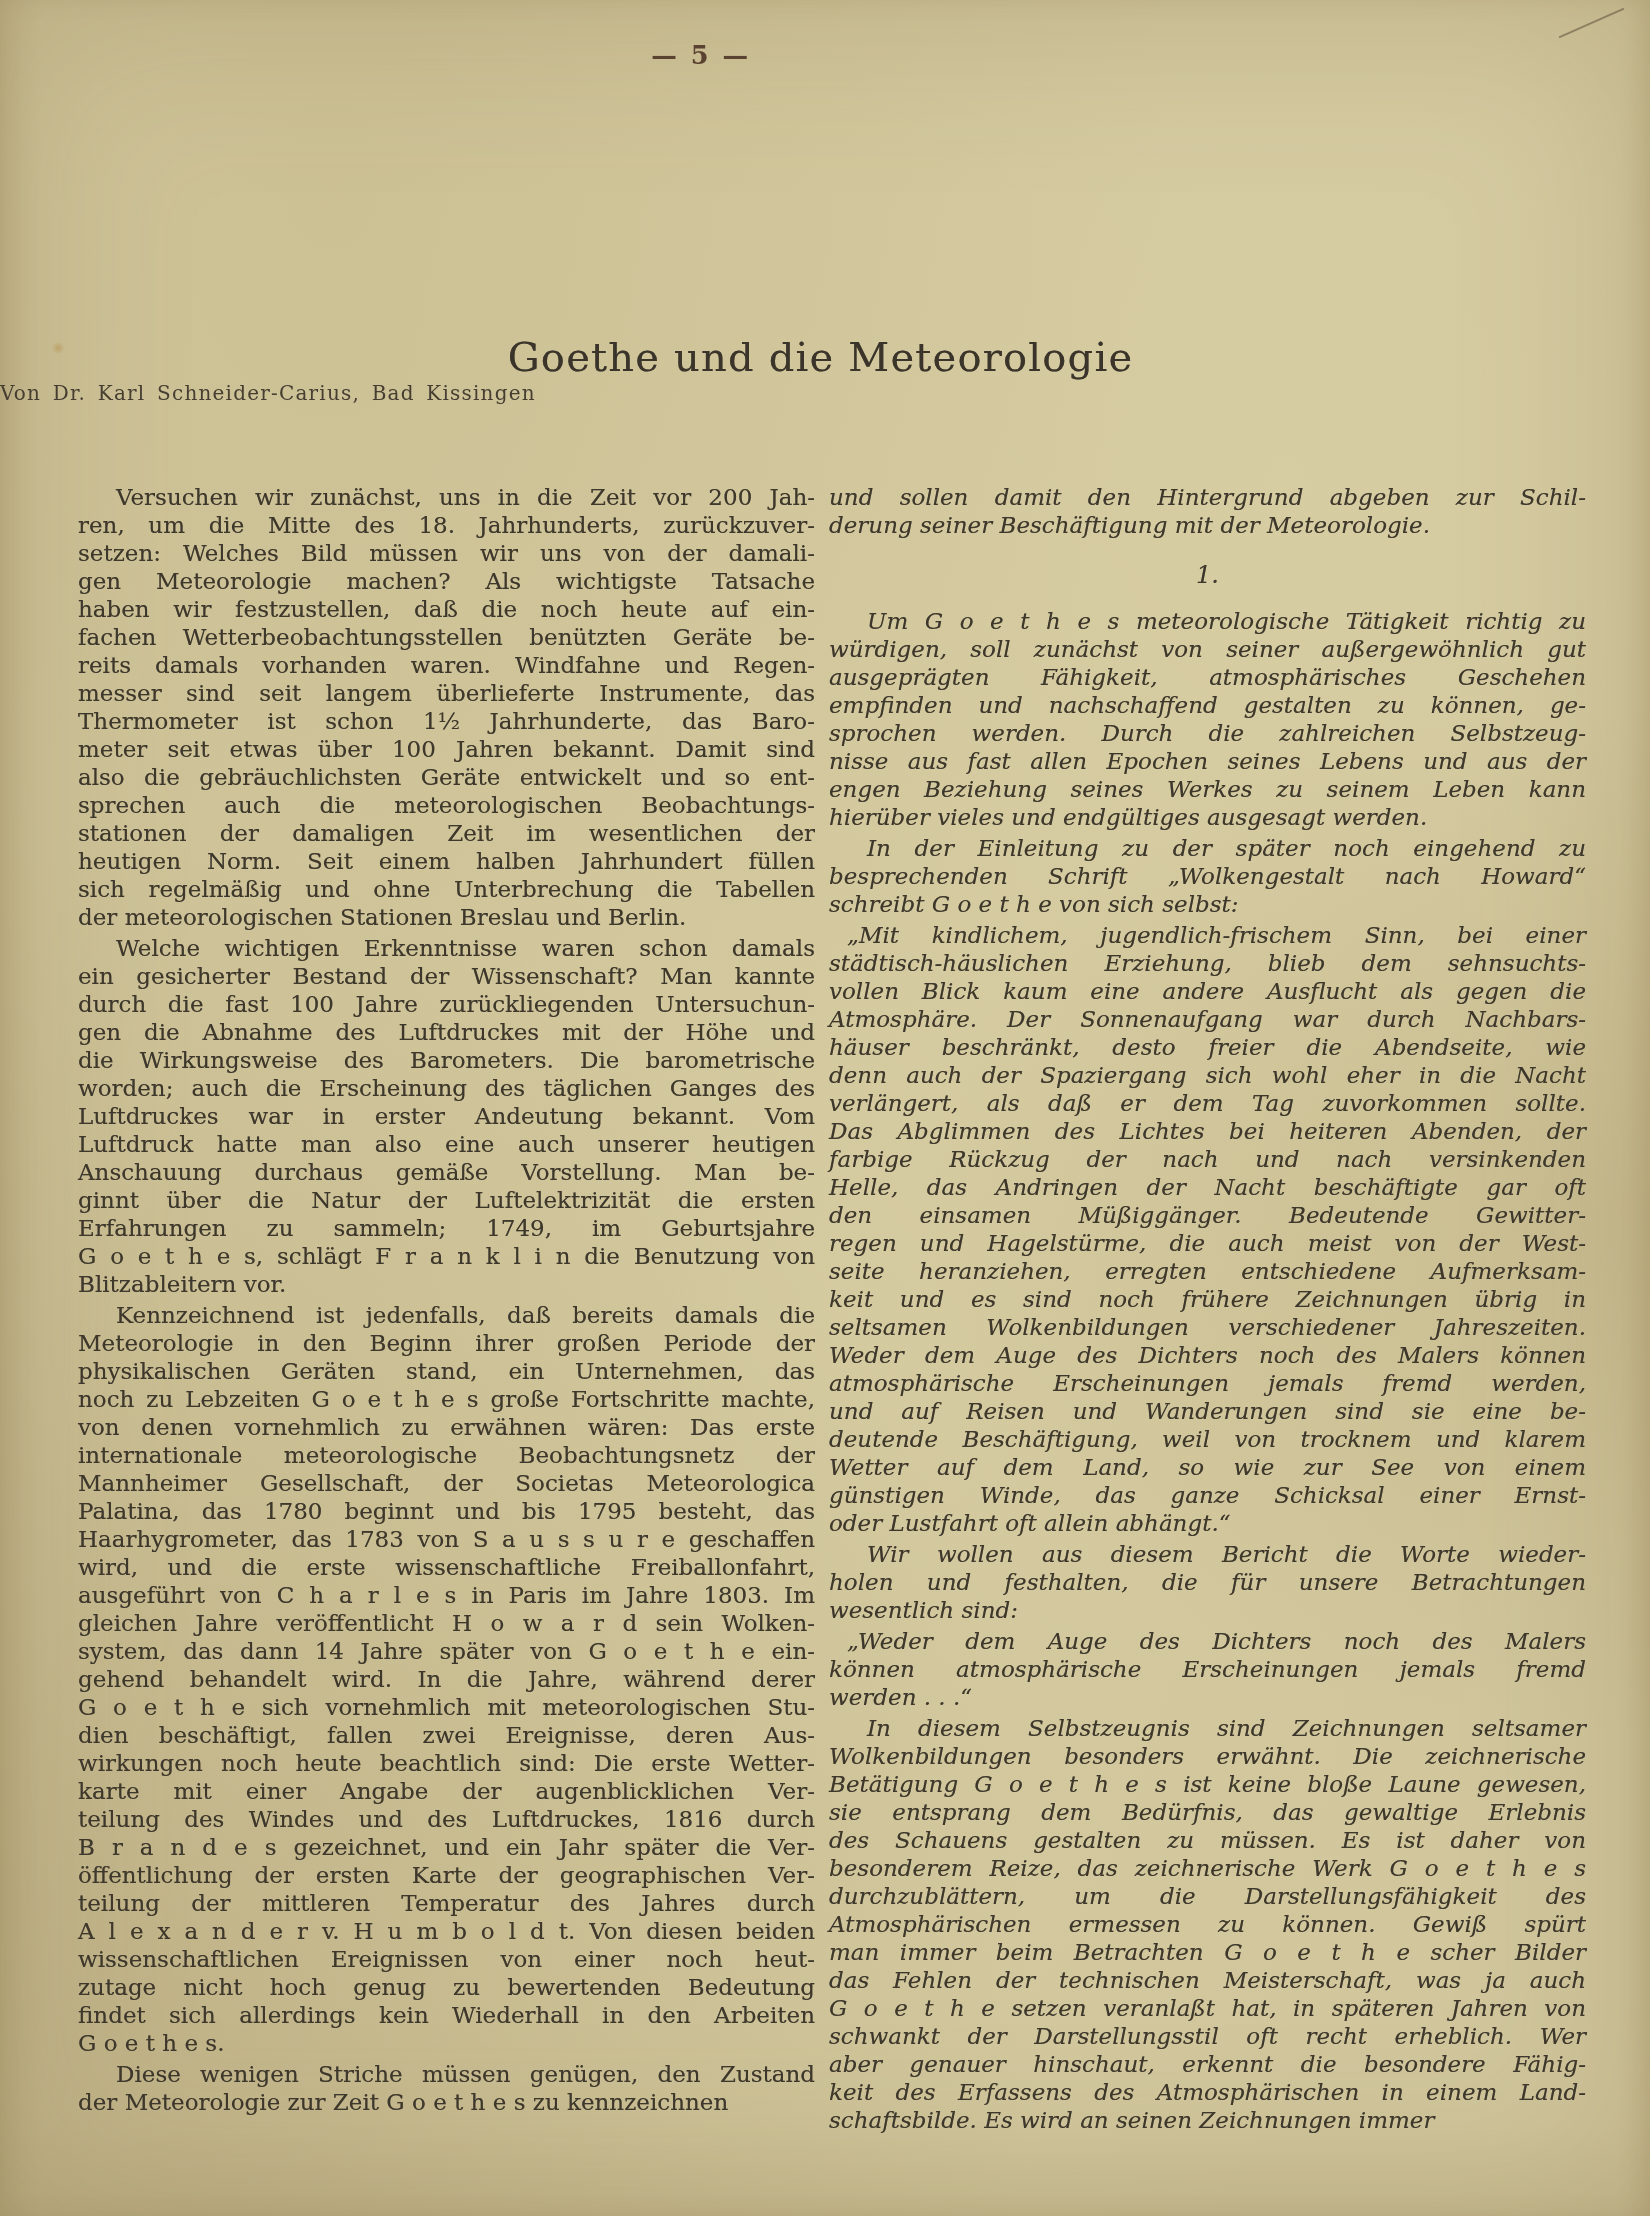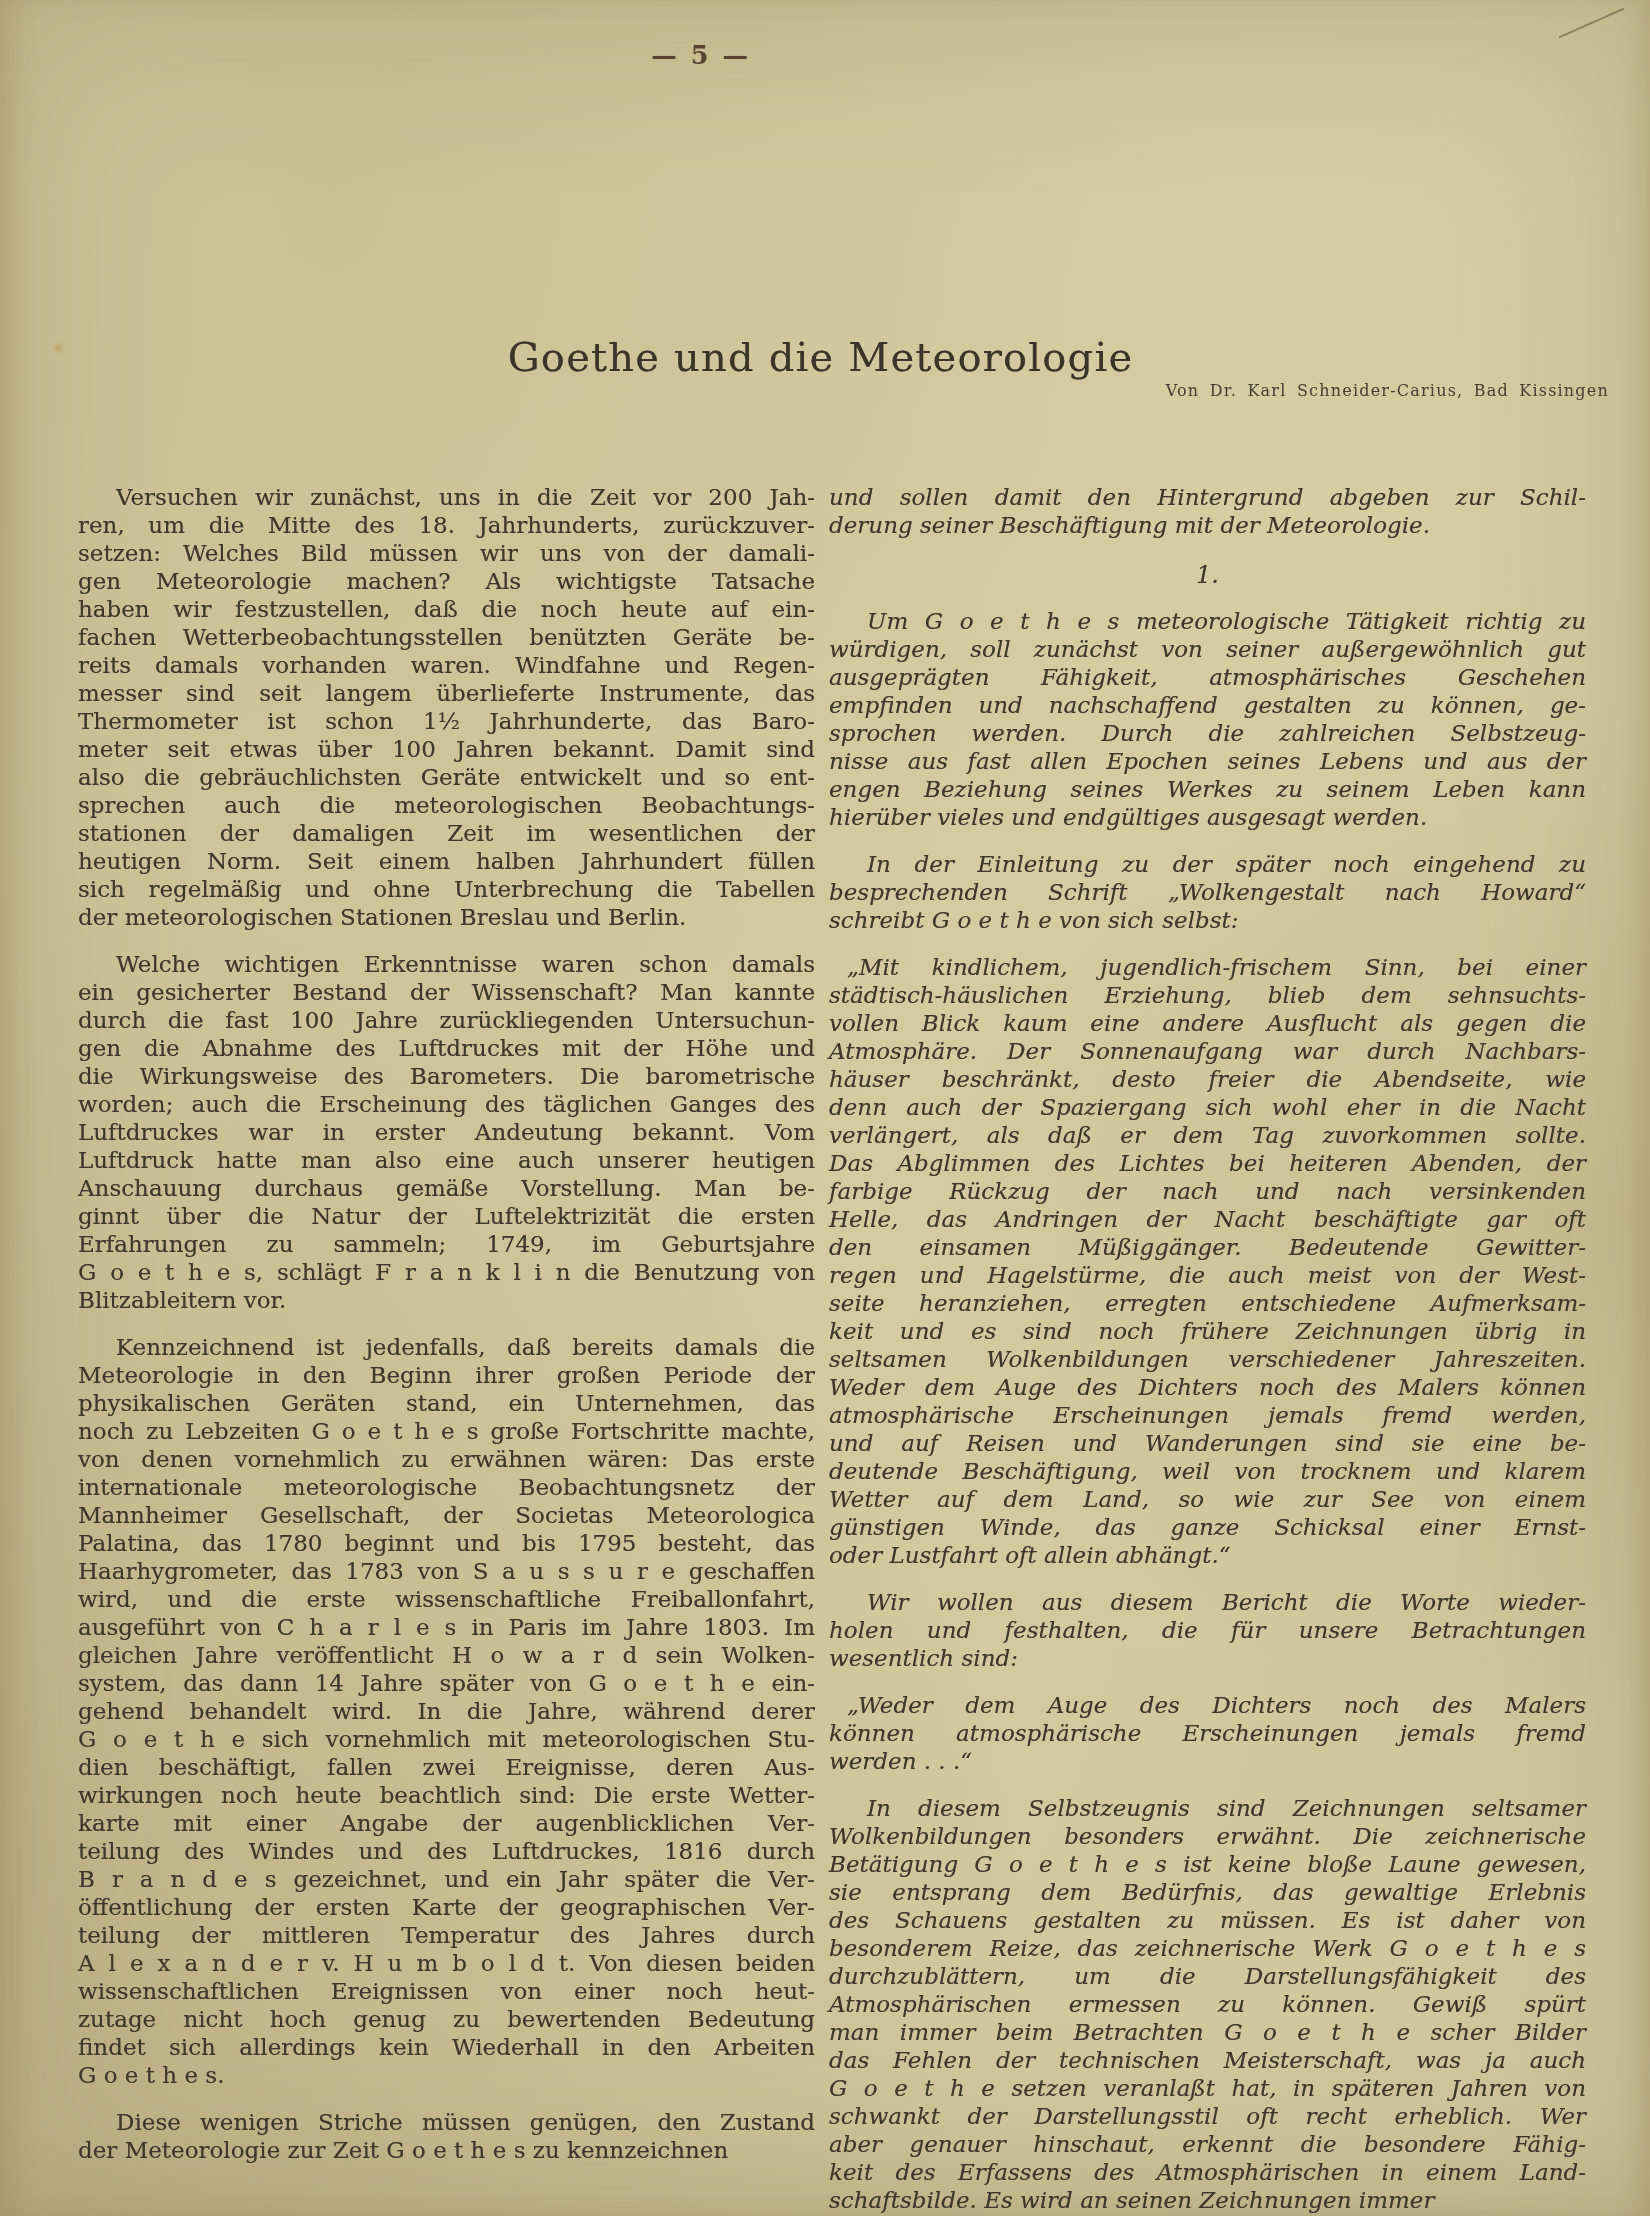--- a/index.html
+++ b/index.html
@@ -27,31 +27,31 @@
   .pagenum{
     position:absolute; top:40px; left:701px; transform:translateX(-50%);
     font-size:25.6px; font-weight:bold; letter-spacing:2.5px; color:#5a4330;
   }
   .title{
     position:absolute; top:307px; left:12px; width:1617px; text-align:center;
     font-size:40px; font-weight:normal; letter-spacing:1.2px; color:#3a342a;
     text-shadow:0 0 0.5px rgba(58,52,42,0.55);
   }
   .byline{
-    position:absolute; top:381px; left:0; width:1609px; text-align:right;
-    font-size:16px; letter-spacing:1.2px; word-spacing:4.1px; color:#453e31;
+    position:absolute; top:381px; left:0; width:1609px; text-align:left;
+    font-size:20px; letter-spacing:1.2px; word-spacing:4.1px; color:#453e31;
   }
   .col{
     position:absolute; top:483px;
     font-size:23px; line-height:28px;
     text-shadow:0 0 0.5px rgba(62,56,44,0.5);
   }
   .col-left{ left:78px;  width:737px; }
   .col-right{ left:829px; width:757px;font-style:italic; }
-  .para + .para{ margin-top:19px; }
+  .para + .para{ margin-top:3px; }
   .ln{ text-align:justify; text-align-last:justify; }
   .ln-last{ text-align-last:left; }
   .indent  > .ln:first-child{ text-indent:38px; }
   .qindent > .ln:first-child{ text-indent:18px; }
   .sec-heading{
     margin:21.5px 0 18px 0; text-align:center; font-size:24px; color:#3e382c;
   }
   .corner-mark{
     position:absolute; top:21.5px; left:1556px; width:71px; height:2.1px;
     background:rgba(95,80,58,0.55); transform:rotate(-24deg);

